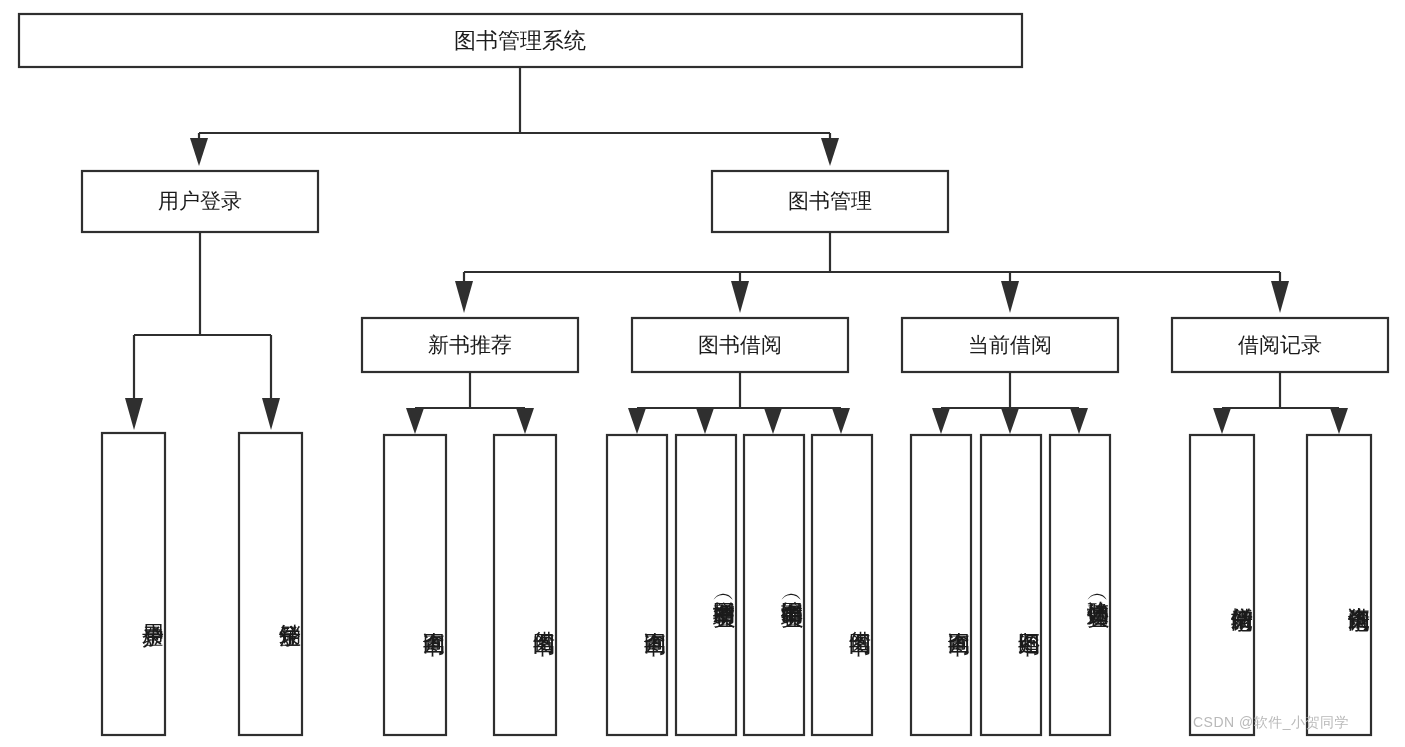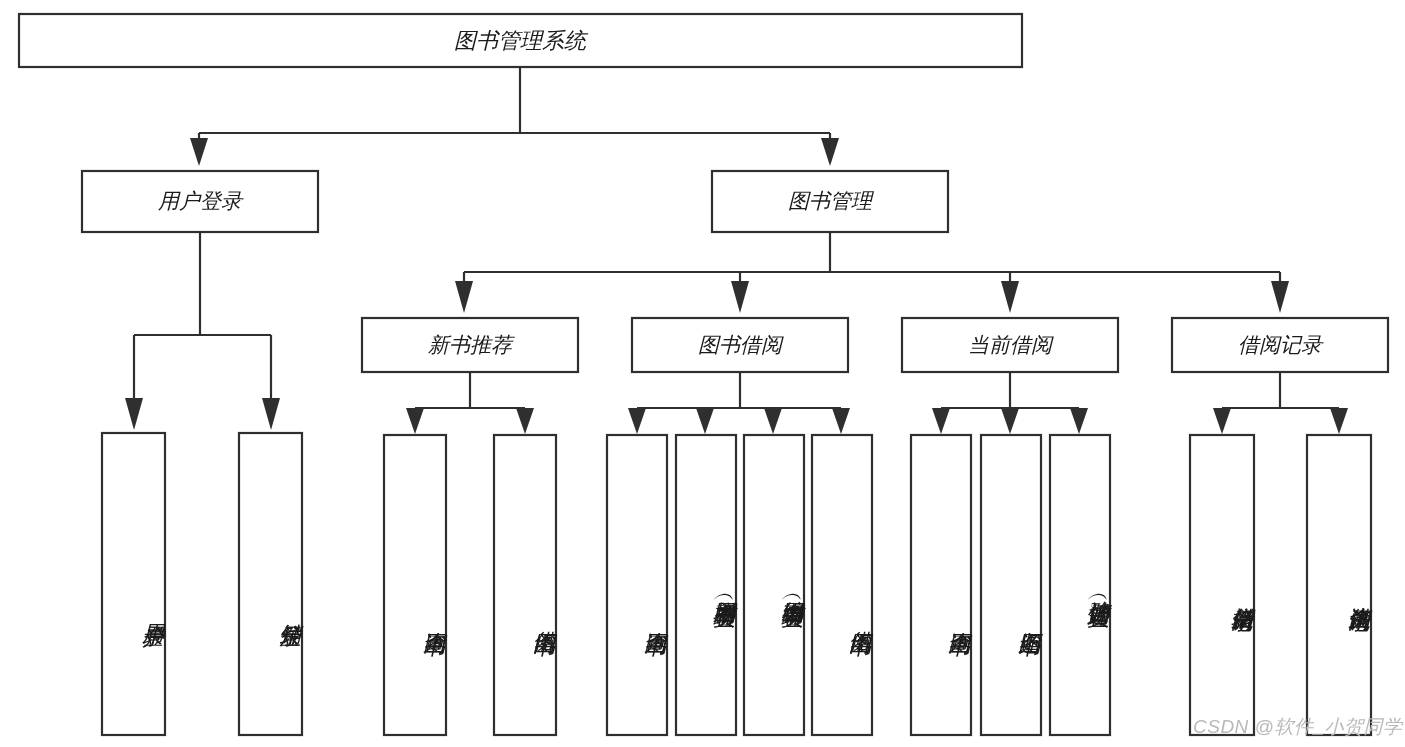--- a/index.html
+++ b/index.html
@@ -11,21 +11,20 @@
     width: 1405px;
     height: 747px;
     font-family: "Liberation Sans", "DejaVu Sans", sans-serif;
     overflow: hidden;
     position: relative;
   }
   #diagram-root {
     position: relative;
     width: 1405px;
     height: 747px;
-    font-style: italic;
   }
   svg.diagram-canvas {
     position: absolute;
     top: 0;
     left: 0;
     width: 1405px;
     height: 747px;
     display: block;
   }
   .node-box {
@@ -64,21 +63,21 @@
     letter-spacing: 1px;
     display: flex;
     align-items: flex-start;
     justify-content: center;
     white-space: nowrap;
     pointer-events: none;
   }
   .watermark {
     position: absolute;
     font-family: "Liberation Sans", "DejaVu Sans", sans-serif;
-    font-size: 19px;
+    font-size: 14px;
     color: #b9b9b9;
     white-space: nowrap;
     letter-spacing: 0.5px;
   }
 </style>
 </head>
 <body>
 
 <div id="diagram-root">
 

